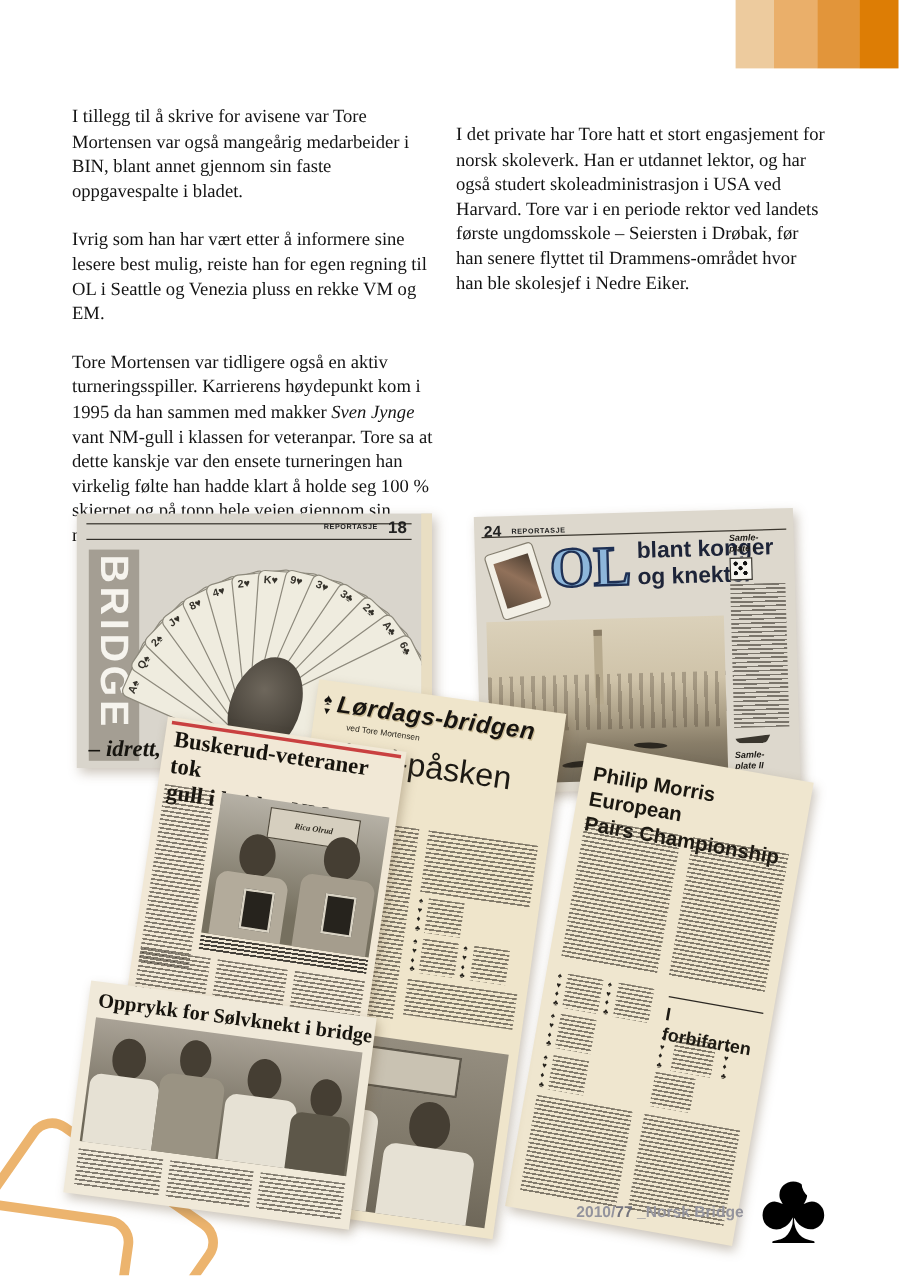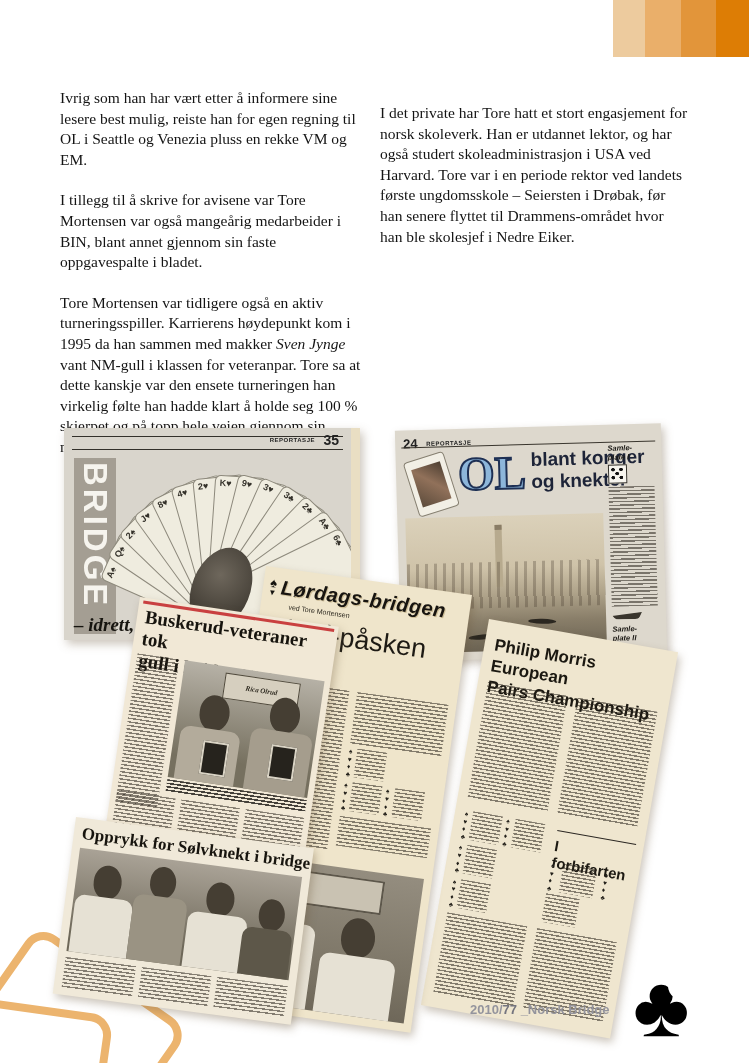--- a/index.html
+++ b/index.html
@@ -153,21 +153,21 @@
   .ph-body1{position:absolute;left:10px;top:62px;width:172px;display:flex;gap:10px;}
   .ph-body1 div{flex:1;height:118px;}
   .ph-diags{position:absolute;left:10px;top:188px;width:86px;}
   .ph-sub-wrap{position:absolute;left:104px;top:196px;width:80px;border-top:1.5px solid #2b2722;padding-top:6px;}
   .ph-sub{font-family:"Liberation Sans",sans-serif;font-weight:bold;font-size:15px;color:#1d1a13;}
   .ph-diags2{position:absolute;left:104px;top:228px;width:80px;display:flex;flex-wrap:wrap;gap:2px 8px;}
   .ph-body2{position:absolute;left:10px;top:296px;width:172px;display:flex;gap:10px;}
   .ph-body2 div{flex:1;height:82px;}
 
   
-  .footer-text{position:absolute;left:470px;top:1002px;width:160px;text-align:left;
+  .footer-text{position:absolute;left:470px;top:1002px;width:160px;text-align:center;
                font-family:"Liberation Sans",sans-serif;font-weight:bold;font-size:13px;
                color:#94949d;z-index:7;}
   .footer-text .no{color:#74747e;}
   .club-logo{position:absolute;left:633px;top:978px;width:72px;height:70px;z-index:7;}
   .club-logo .glyph{position:absolute;left:0;top:-14px;font-size:86px;line-height:86px;color:#000;}
   .club-logo .face{position:absolute;left:36px;top:3px;width:11px;height:18px;background:#fff;
                    border-radius:50%;transform:rotate(-28deg);}
   .club-logo .curl{position:absolute;left:47px;top:14px;width:6px;height:10px;background:#fff;
                    border-radius:50%;transform:rotate(20deg);}
 
@@ -180,34 +180,34 @@
 <body>
 
 <div class="page">
 
   <div class="band b2"></div>
   <div class="band b3"></div>
   <div class="band b4"></div>
   <div class="band b5"></div>
 
   <div class="col col-left">
+    <p><span>I tillegg til å skrive for avisene var Tore Mortensen var også mangeårig medarbeider i BIN, blant annet gjennom sin faste oppgavespalte i bladet.</span></p>
     <p><span>Ivrig som han har vært etter å informere sine lesere best mulig, reiste han for egen regning til OL i Seattle og Venezia pluss en rekke VM og EM.</span></p>
-    <p><span>I tillegg til å skrive for avisene var Tore Mortensen var også mangeårig medarbeider i BIN, blant annet gjennom sin faste oppgavespalte i bladet.</span></p>
     <p><span>Tore Mortensen var tidligere også en aktiv turneringsspiller. Karrierens høydepunkt kom i 1995 da han sammen med makker </span><span class="ital">Sven Jynge</span><span> vant NM-gull i klassen for veteranpar. Tore sa at dette kanskje var den ensete turneringen han virkelig følte han hadde klart å holde seg 100 % skjerpet og på topp hele veien gjennom sin mangeårige bridgekarriere.</span></p>
   </div>
   <div class="col col-right">
     <p><span>I det private har Tore hatt et stort engasjement for norsk skoleverk. Han er utdannet lektor, og har også studert skoleadministrasjon i USA ved Harvard. Tore var i en periode rektor ved landets første ungdomsskole – Seiersten i Drøbak, før han senere flyttet til Drammens-området hvor han ble skolesjef i Nedre Eiker.</span></p>
   </div>
 
   <div class="clip clip-bridge">
     <div class="cb-rule" style="top:8px;"></div>
     <div class="cb-rule" style="top:21px;"></div>
     <div class="cb-sect">
       <span class="s">REPORTASJE</span>
-      <span class="n">35</span>
+      <span class="n">18</span>
     </div>
     <div class="cb-side">
       <span>BRIDGE</span>
     </div>
     <div class="fan">
         <span class="fan-card">A♠</span>
         <span class="fan-card">Q♠</span>
         <span class="fan-card">2♠</span>
         <span class="fan-card">J♥</span>
         <span class="fan-card">8♥</span>

